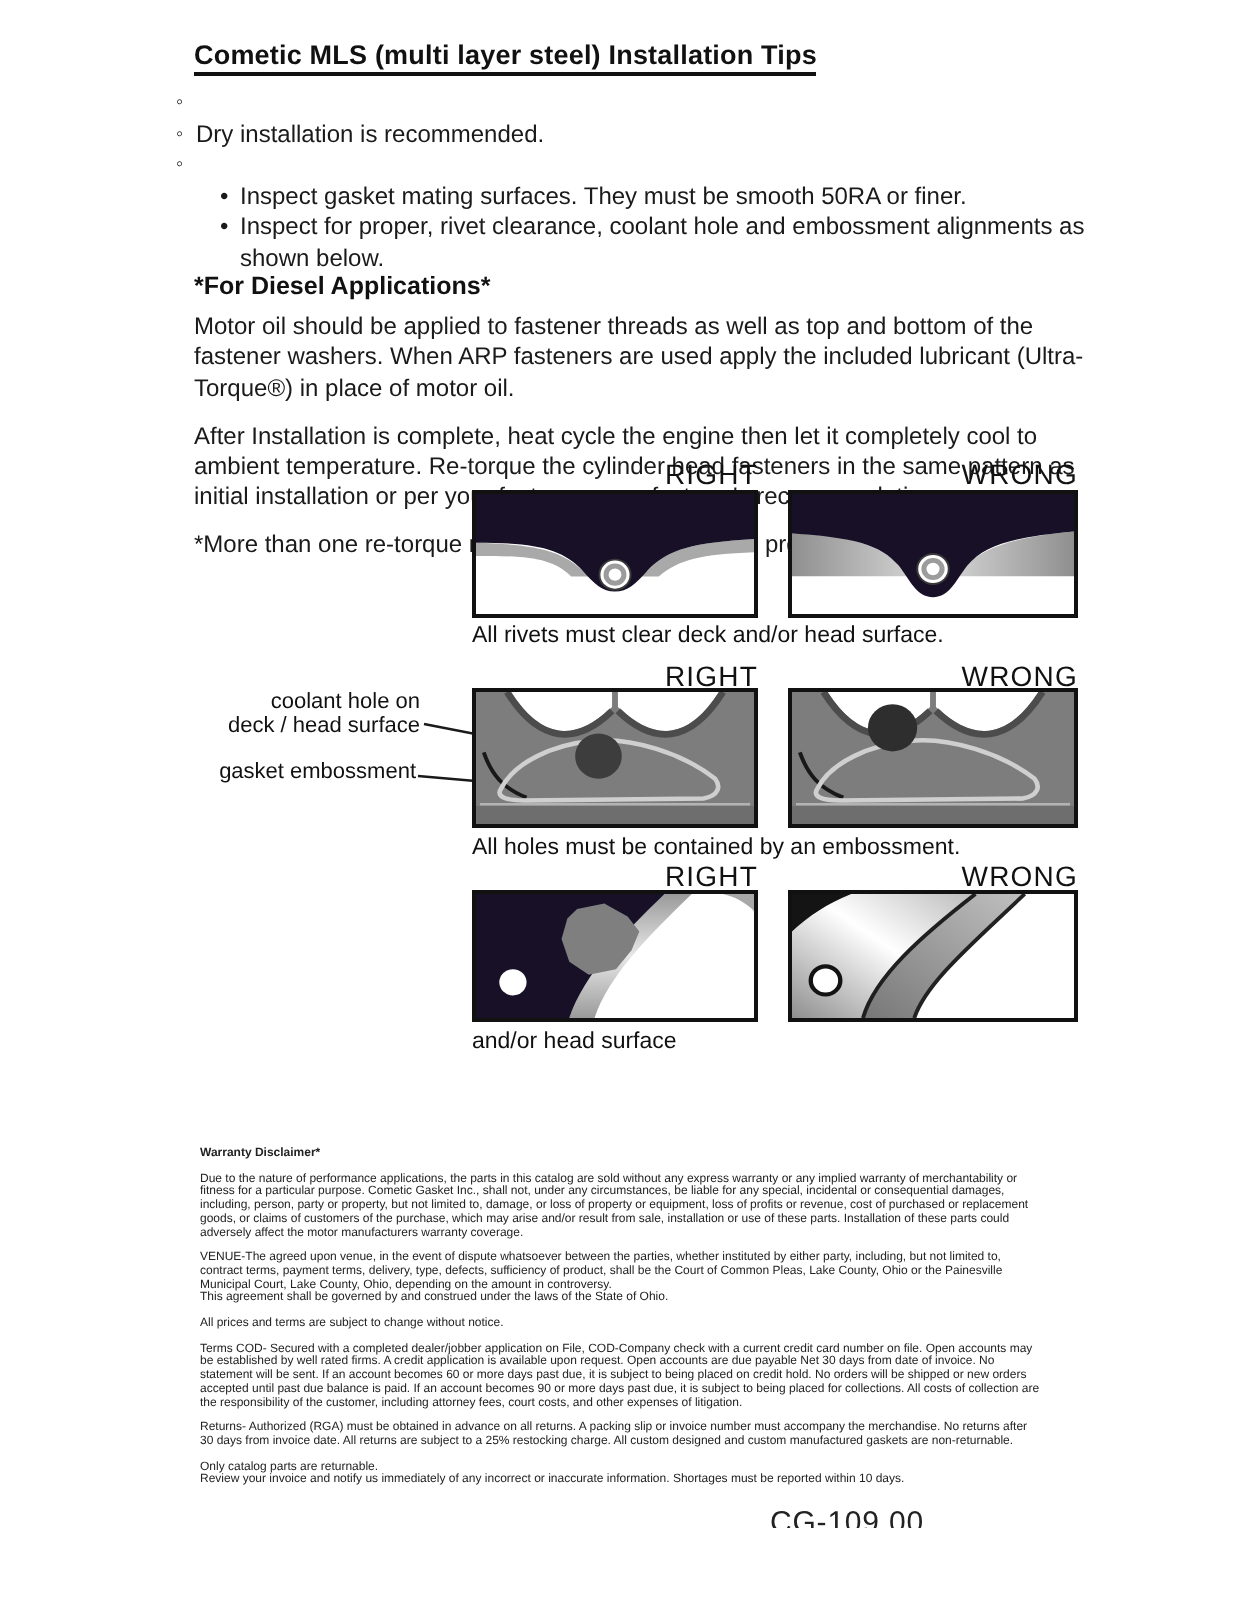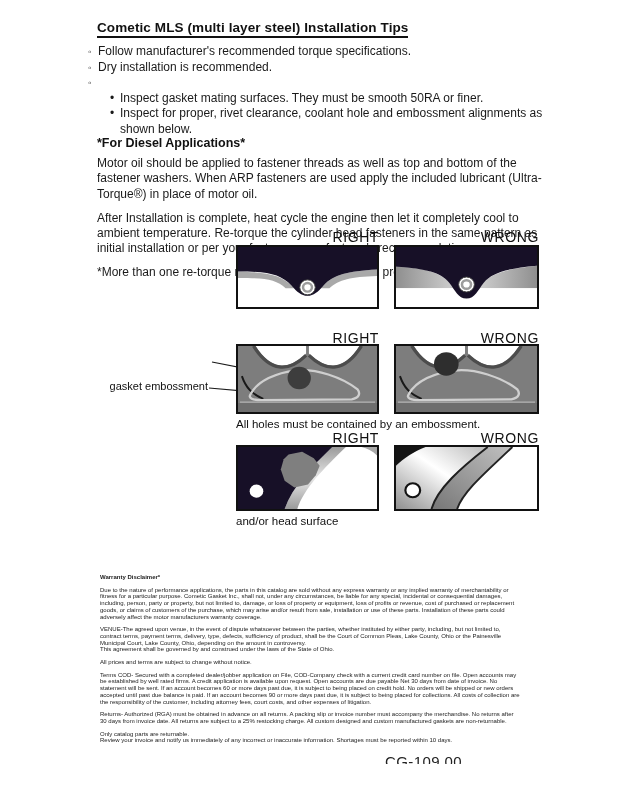--- a/index.html
+++ b/index.html
@@ -41,21 +41,20 @@
 </head>
 <body>
 
 <div class="page">
 
   <div class="abs title">Cometic MLS (multi layer steel) Installation Tips</div>
 
   <div class="abs bullets">
     <div class="bullet">
       <span class="marker">◦</span>
-      <span>Follow manufacturer's recommended torque specifications.</span>
     </div>
     <div class="bullet">
       <span class="marker">◦</span>
       <span>Dry installation is recommended.</span>
     </div>
     <div class="bullet">
       <span class="marker">◦</span>
     </div>
     <div class="bullet sub">
       <span class="marker">•</span>
@@ -96,24 +95,29 @@
         </linearGradient>
       </defs>
       <path d="M0,21 C30,22 44,27 56,39 L87,39 C98,28 113,23 143,20 L143,44 L0,44 Z" fill="url(#g1)"></path>
       <rect x="0" y="44" width="143" height="20" fill="#ffffff"></rect>
       <path d="M0,0 H143 V20 C112,23 98,27 89,38 C83,46 80,55 71.5,55 C63,55 60,46 54,38 C45,27 31,23 0,21 Z" fill="#171027"></path>
       <circle cx="71.5" cy="40" r="8" fill="#ffffff" stroke="#3a3a3a" stroke-width="1"></circle>
       <circle cx="71.5" cy="40" r="4.6" fill="#ffffff" stroke="#9c9c9c" stroke-width="2.6"></circle>
     </svg>
   </div>
 
+  <div class="abs caption" style="left:236px; top:312px;">All rivets must clear deck and/or head surface.</div>
 
   <div class="abs rw-label" style="left:236px; top:330px; width:143px;">RIGHT</div>
   <div class="abs rw-label" style="left:394px; top:330px; width:145px;">WRONG</div>
 
+  <div class="abs ann" style="left:110px; top:345px; width:100px;">
+    <div>coolant hole on</div>
+    <div>deck / head surface</div>
+  </div>
   <div class="abs ann" style="left:95px; top:380px; width:113px;">
     <div>gasket embossment</div>
   </div>
   <svg class="abs" style="left:115px; top:340px; pointer-events:none;" width="195" height="70" viewBox="0 0 195 70">
     <line x1="97" y1="22" x2="184" y2="39" stroke="#1a1a1a" stroke-width="1.2"></line>
     <line x1="94" y1="48" x2="152" y2="53" stroke="#1a1a1a" stroke-width="1.2"></line>
   </svg>
 
   <div class="abs dbox" style="left:236px; top:344px; width:143px; height:70px;">
     <svg viewBox="0 0 143 70" preserveAspectRatio="none">

